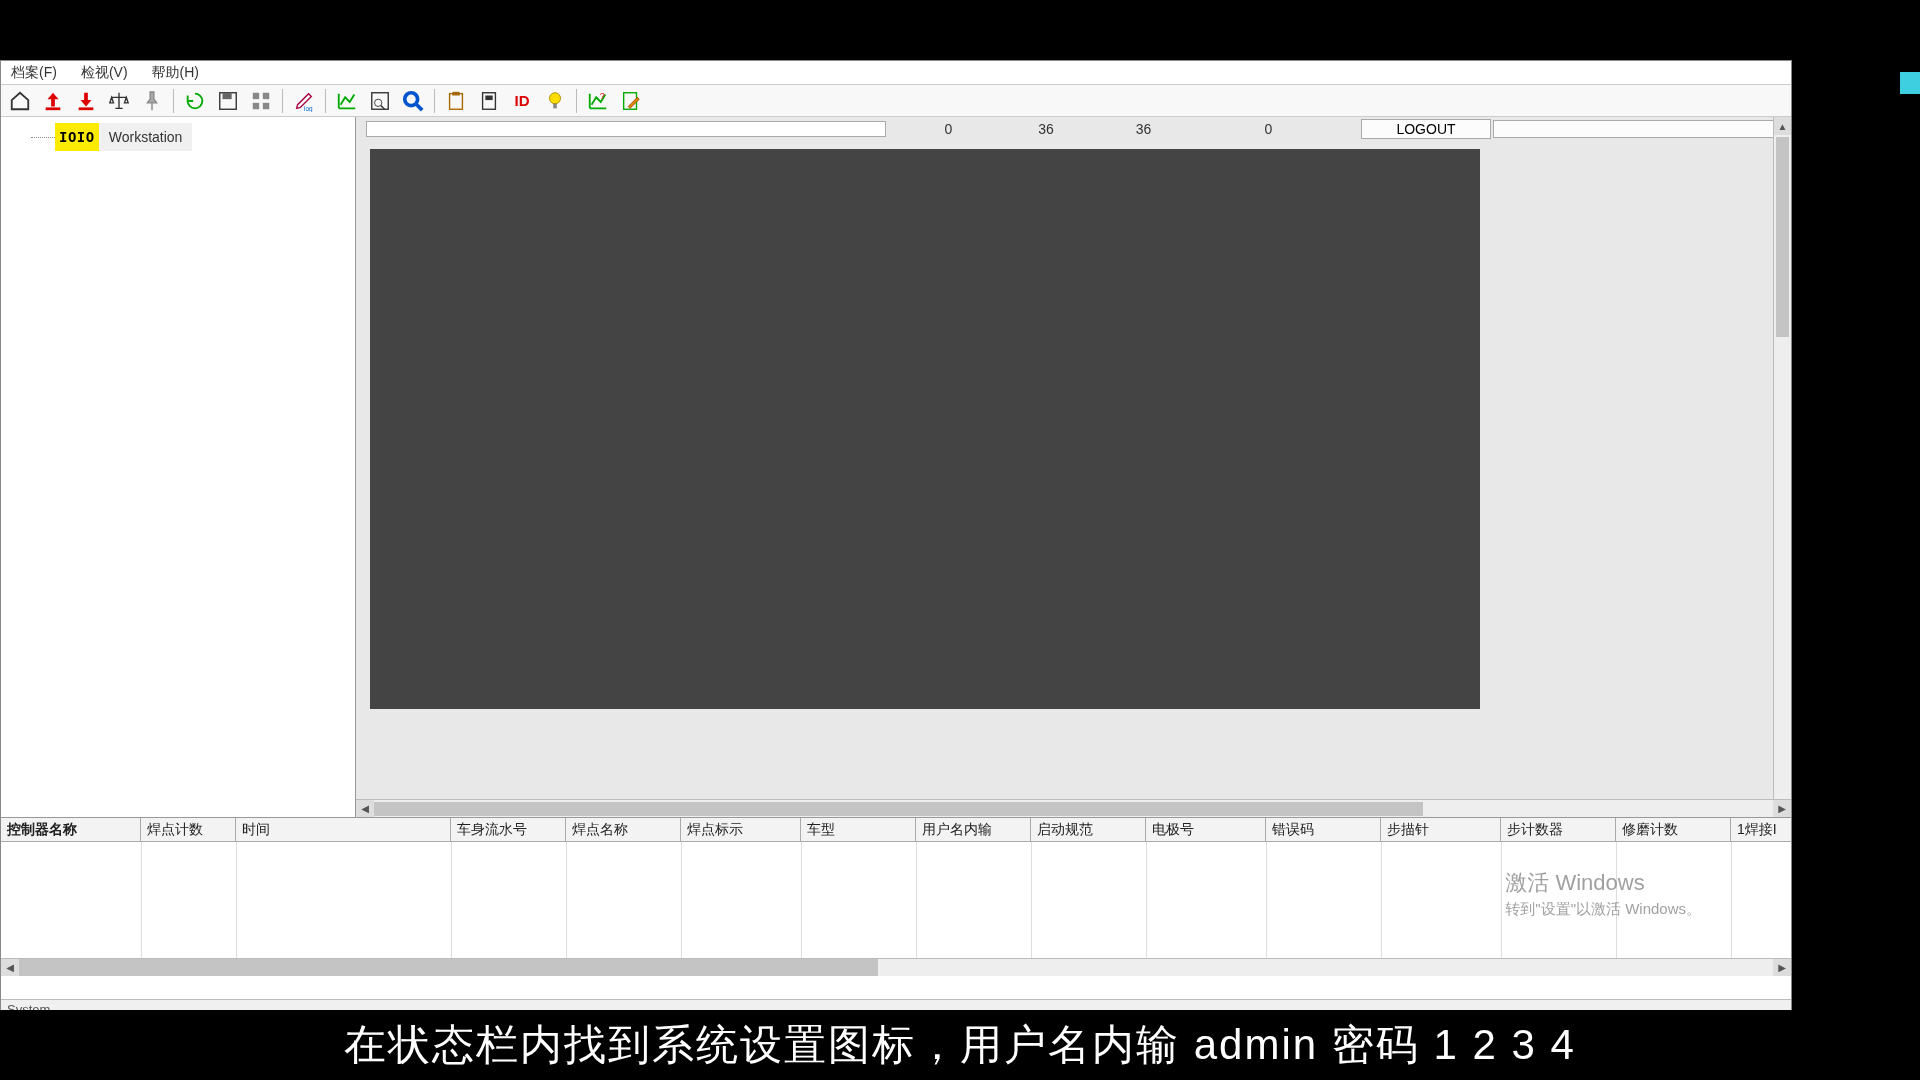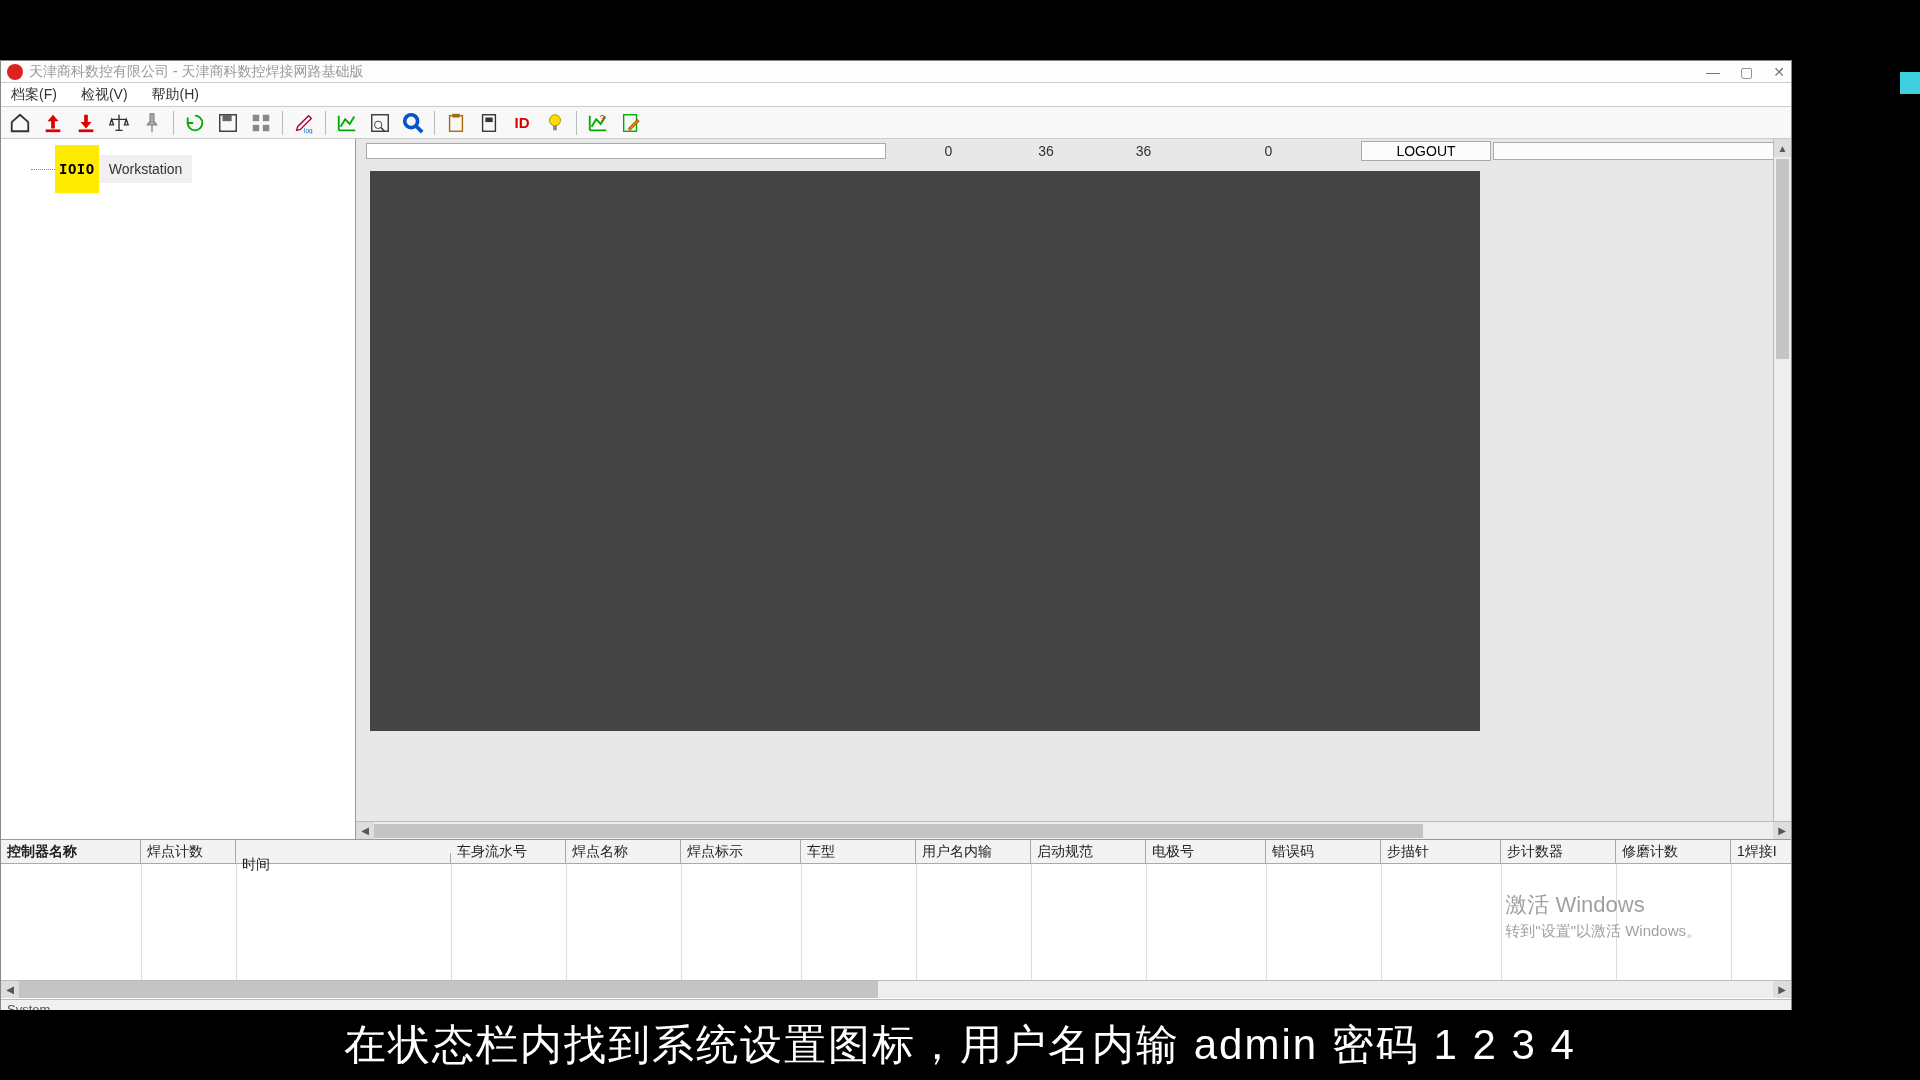--- a/index.html
+++ b/index.html
@@ -83,21 +83,21 @@
 }
 .tree-line {
   width: 24px;
   border-bottom: 1px dotted #888;
   height: 1px;
 }
 .tree-badge {
   background: #ffeb00;
   color: #000;
   font-weight: bold;
-  padding: 16px 4px;
+  padding: 6px 4px;
   font-family: monospace;
   letter-spacing: 0.5px;
 }
 .tree-label {
   background: #f0f0f0;
   padding: 6px 10px;
   color: #333;
 }
 .content-panel {
   flex: 1;
@@ -255,30 +255,20 @@
   background: #3ed0e0;
 }
 
 .ic { width: 22px; height: 22px; }
 </style>
 </head>
 <body>
 
 <div class="app-window">
 
-  <div class="titlebar">
-    <div class="app-icon"></div>
-    <span>天津商科数控有限公司 - 天津商科数控焊接网路基础版</span>
-    <div class="spacer"></div>
-    <div class="winbtns">
-      <span>—</span>
-      <span>▢</span>
-      <span>✕</span>
-    </div>
-  </div>
 
   <div class="menubar">
     <span class="menu-item">档案(F)</span>
     <span class="menu-item">检视(V)</span>
     <span class="menu-item">帮助(H)</span>
   </div>
 
   <div class="toolbar">
     <div class="tb-btn">
         <svg class="ic" viewBox="0 0 24 24">
@@ -425,21 +415,21 @@
         <div class="arrow">▲</div>
         <div class="thumb"></div>
       </div>
     </div>
   </div>
 
   <div class="bottom-grid">
     <div class="grid-header" id="grid-header">
         <div class="col" style="width: 140px; font-weight: bold;">控制器名称</div>
         <div class="col" style="width: 95px;">焊点计数</div>
-        <div class="col" style="width: 215px; margin-top: 13px;">时间</div>
+        <div class="col" style="width: 215px;">时间</div>
         <div class="col" style="width: 115px;">车身流水号</div>
         <div class="col" style="width: 115px;">焊点名称</div>
         <div class="col" style="width: 120px;">焊点标示</div>
         <div class="col" style="width: 115px;">车型</div>
         <div class="col" style="width: 115px;">用户名内输</div>
         <div class="col" style="width: 115px;">启动规范</div>
         <div class="col" style="width: 120px;">电极号</div>
         <div class="col" style="width: 115px;">错误码</div>
         <div class="col" style="width: 120px;">步描针</div>
         <div class="col" style="width: 115px;">步计数器</div>

